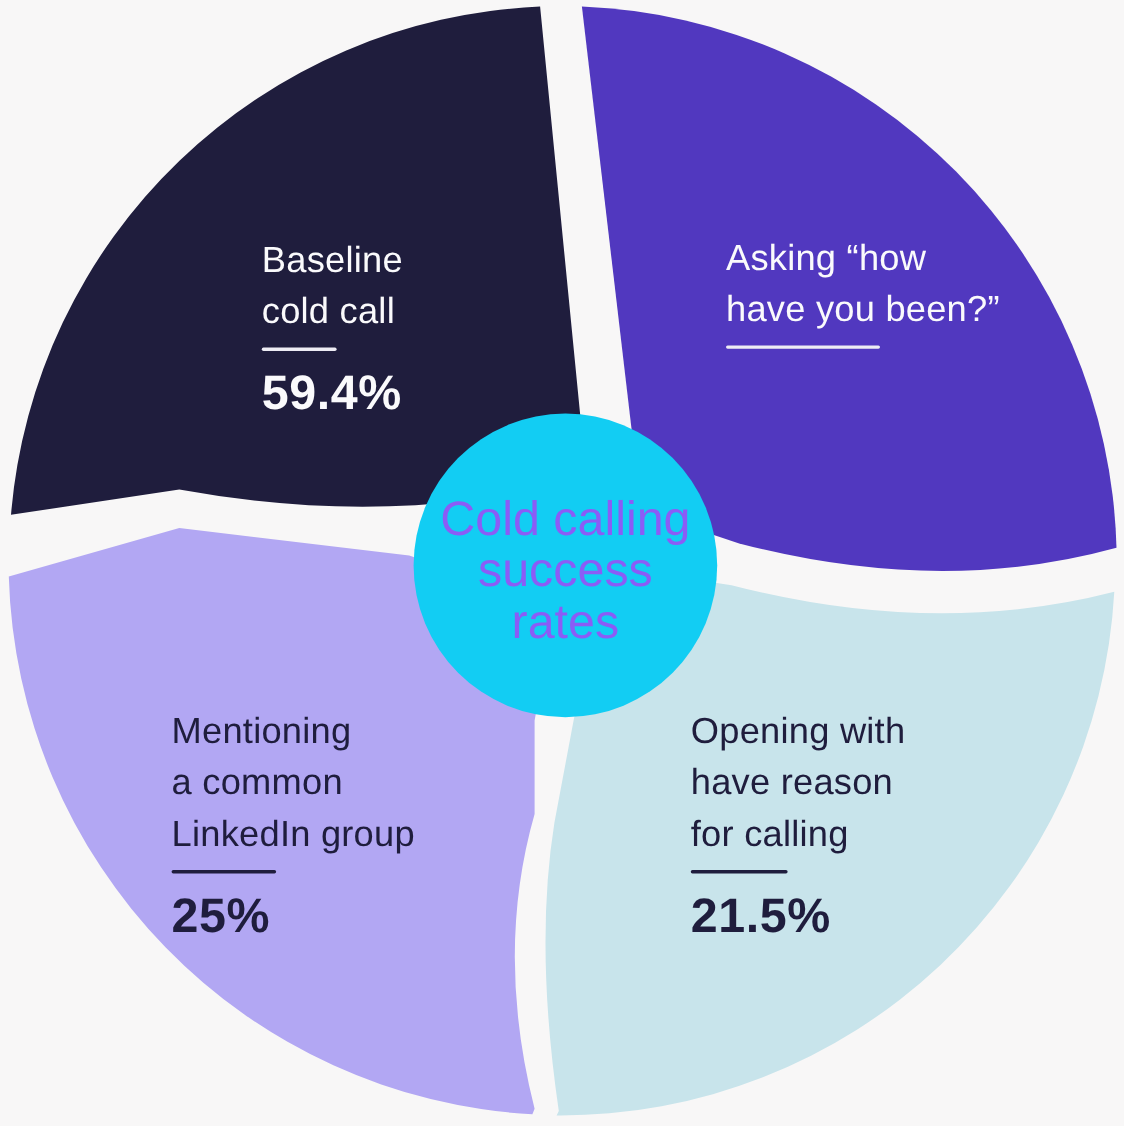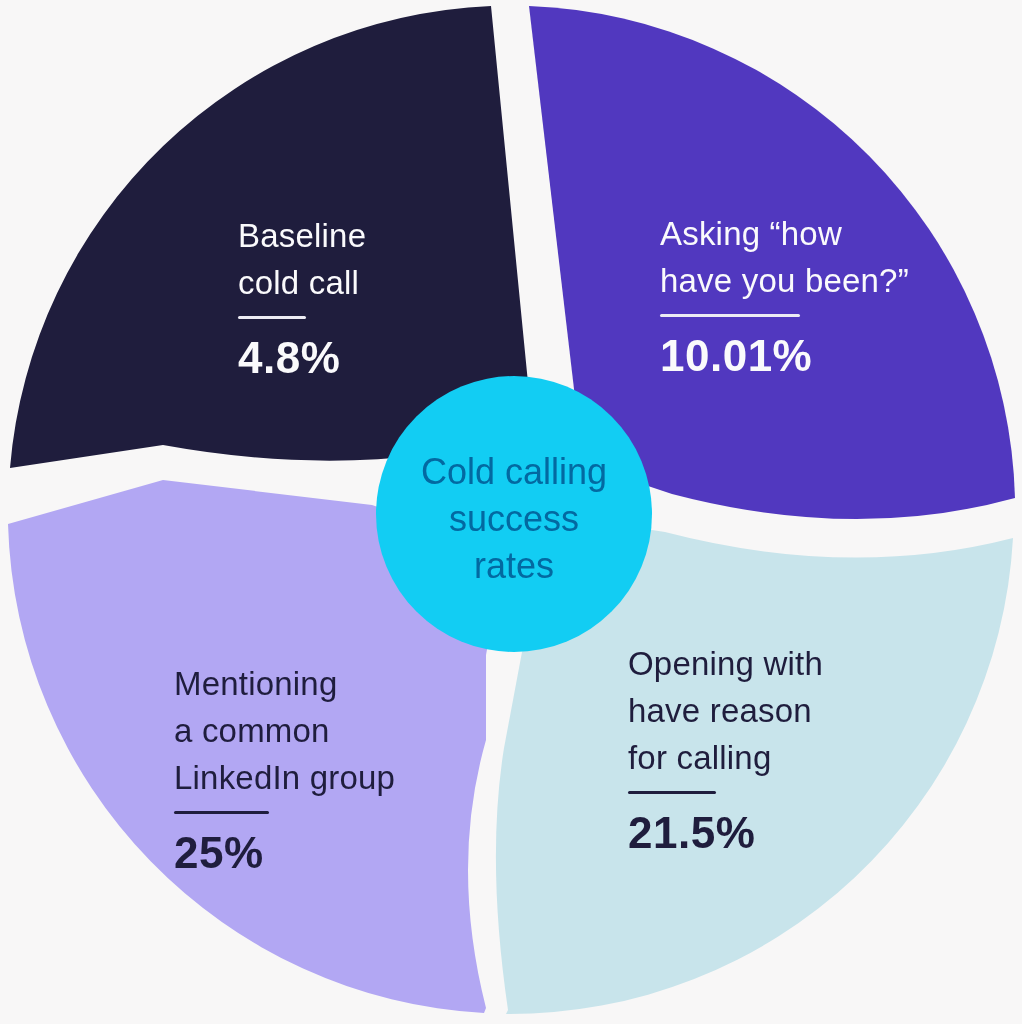--- a/index.html
+++ b/index.html
@@ -50,34 +50,34 @@
   }
   .on-dark { color: #fafafc; }
   .on-dark .divider { background: #edecf4; }
   .on-light { color: #1f1d3d; }
   .on-light .divider { background: #1f1d3d; }
 
   .block-baseline { left: 238px; top: 212px; }
   .block-baseline .divider { width: 68px; }
   .block-asking { left: 628px; top: 210px; margin-left: 32px; }
   .block-asking .divider { width: 140px; }
-  .block-linkedin { left: 174px; top: 640px; margin-top: 20px; }
+  .block-linkedin { left: 156px; top: 640px; }
   .block-linkedin .divider { width: 95px; }
   .block-reason { left: 628px; top: 640px; }
   .block-reason .divider { width: 88px; }
 
   .center-label {
     position: absolute;
     left: 364px;
     top: 448px;
     width: 300px;
     text-align: center;
-    font-size: 36px;
+    font-size: 44px;
     line-height: 47px;
-    color: #0369a1;
+    color: #8b5cf6;
     white-space: pre-line;
     font-weight: 400;
   }
 </style>
 </head>
 <body>
 
 <div class="stage">
 
   <svg class="chart-svg" viewBox="0 0 1022 1024" aria-hidden="true">
@@ -90,28 +90,27 @@
 
     <path d="M 600 522 L 665 532 Q 850 580 1013 538 A 504 504 0 0 1 506 1014 L 508 1010 Q 486 860 504 748 L 522 652 Z" fill="#c8e4eb"></path>
 
     <circle cx="514" cy="514" r="138" fill="#12cdf3"></circle>
   </svg>
 
   <div class="block block-baseline on-dark">
     <div class="label">Baseline
 cold call</div>
     <div class="divider"></div>
-    <div class="value">4.8%</div>
+    <div class="value">59.4%</div>
   </div>
 
   <div class="block block-asking on-dark">
     <div class="label">Asking “how
 have you been?”</div>
     <div class="divider"></div>
-    <div class="value">10.01%</div>
   </div>
 
   <div class="block block-linkedin on-light">
     <div class="label">Mentioning
 a common
 LinkedIn group</div>
     <div class="divider"></div>
     <div class="value">25%</div>
   </div>
 

